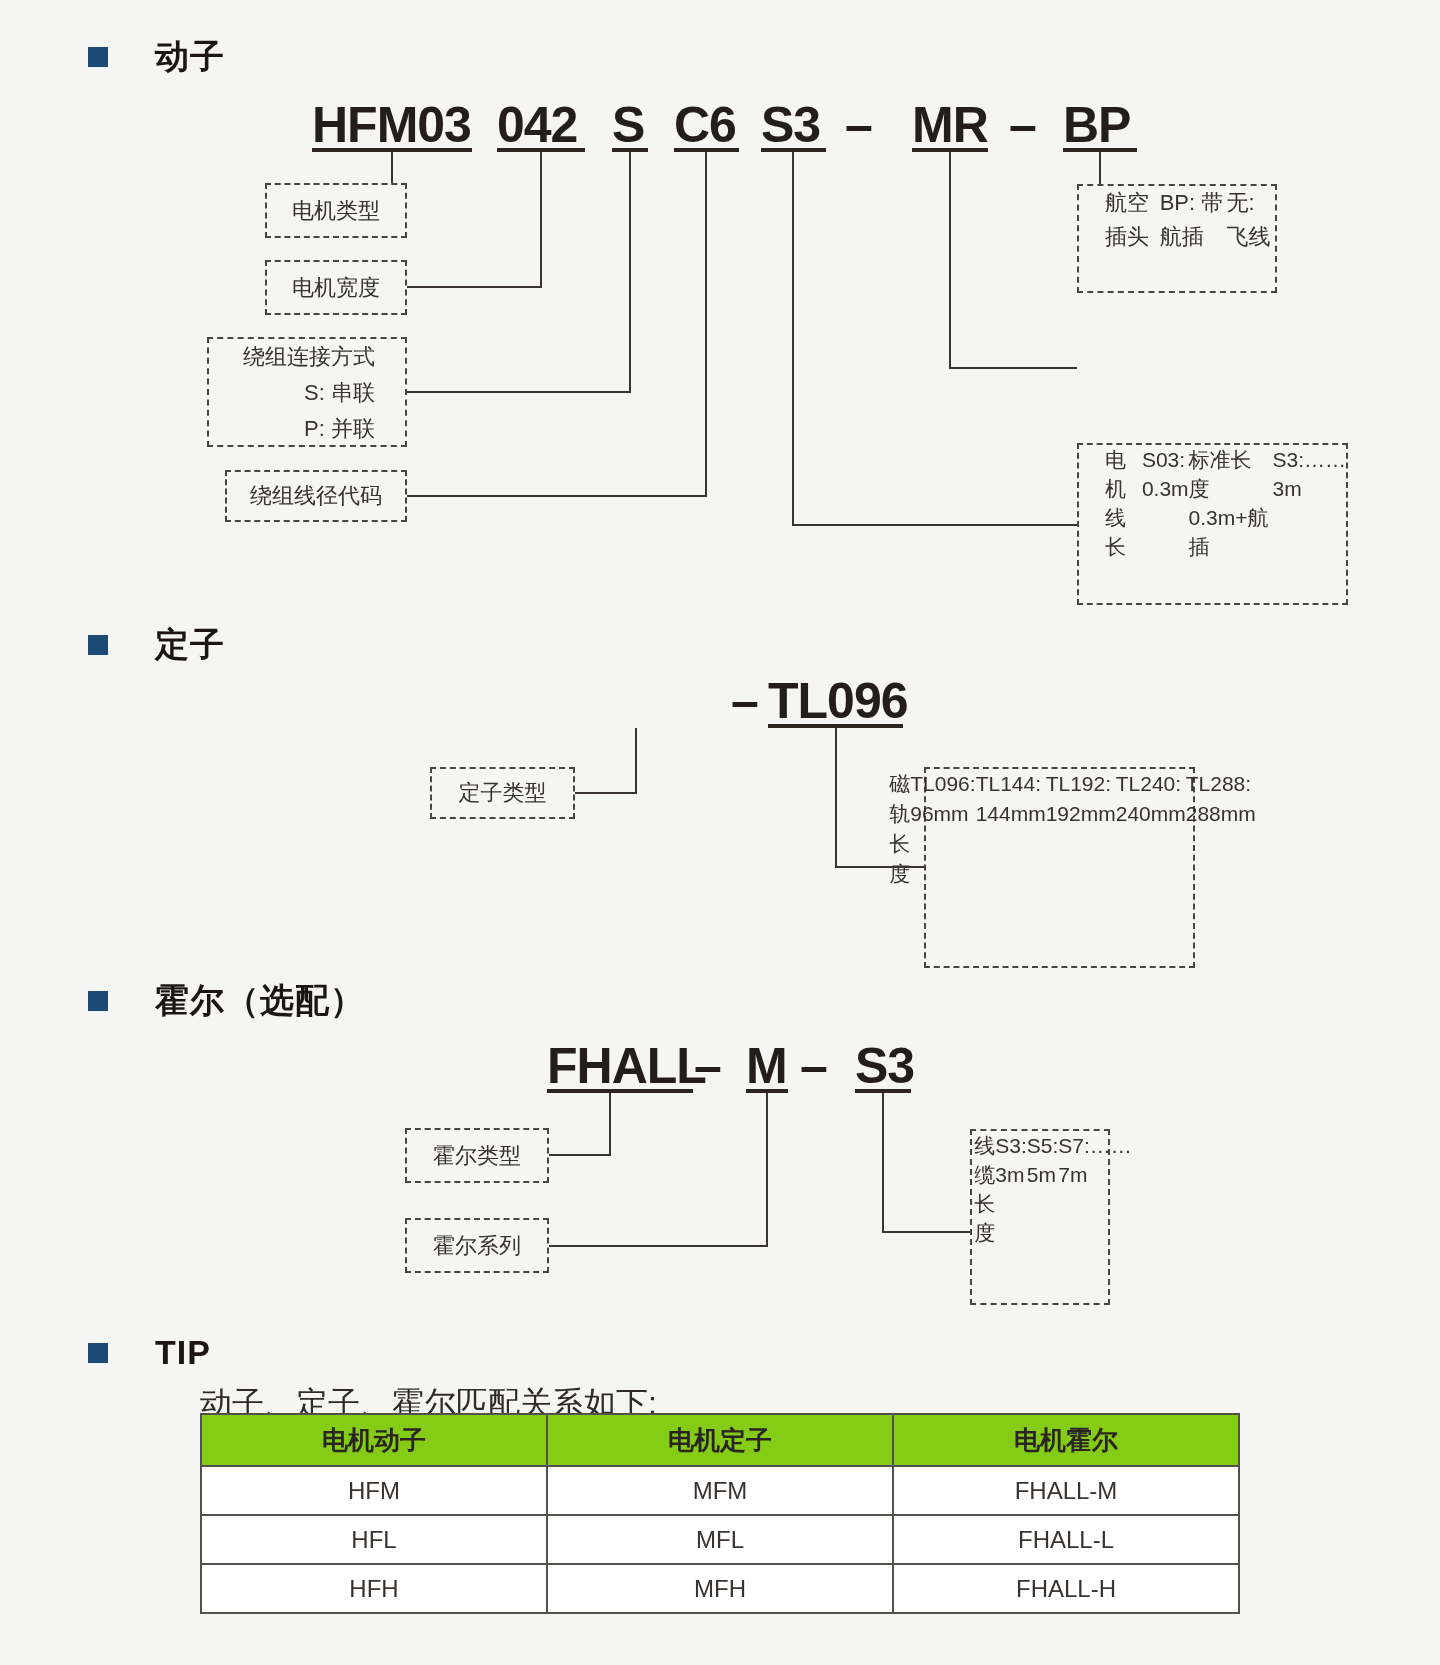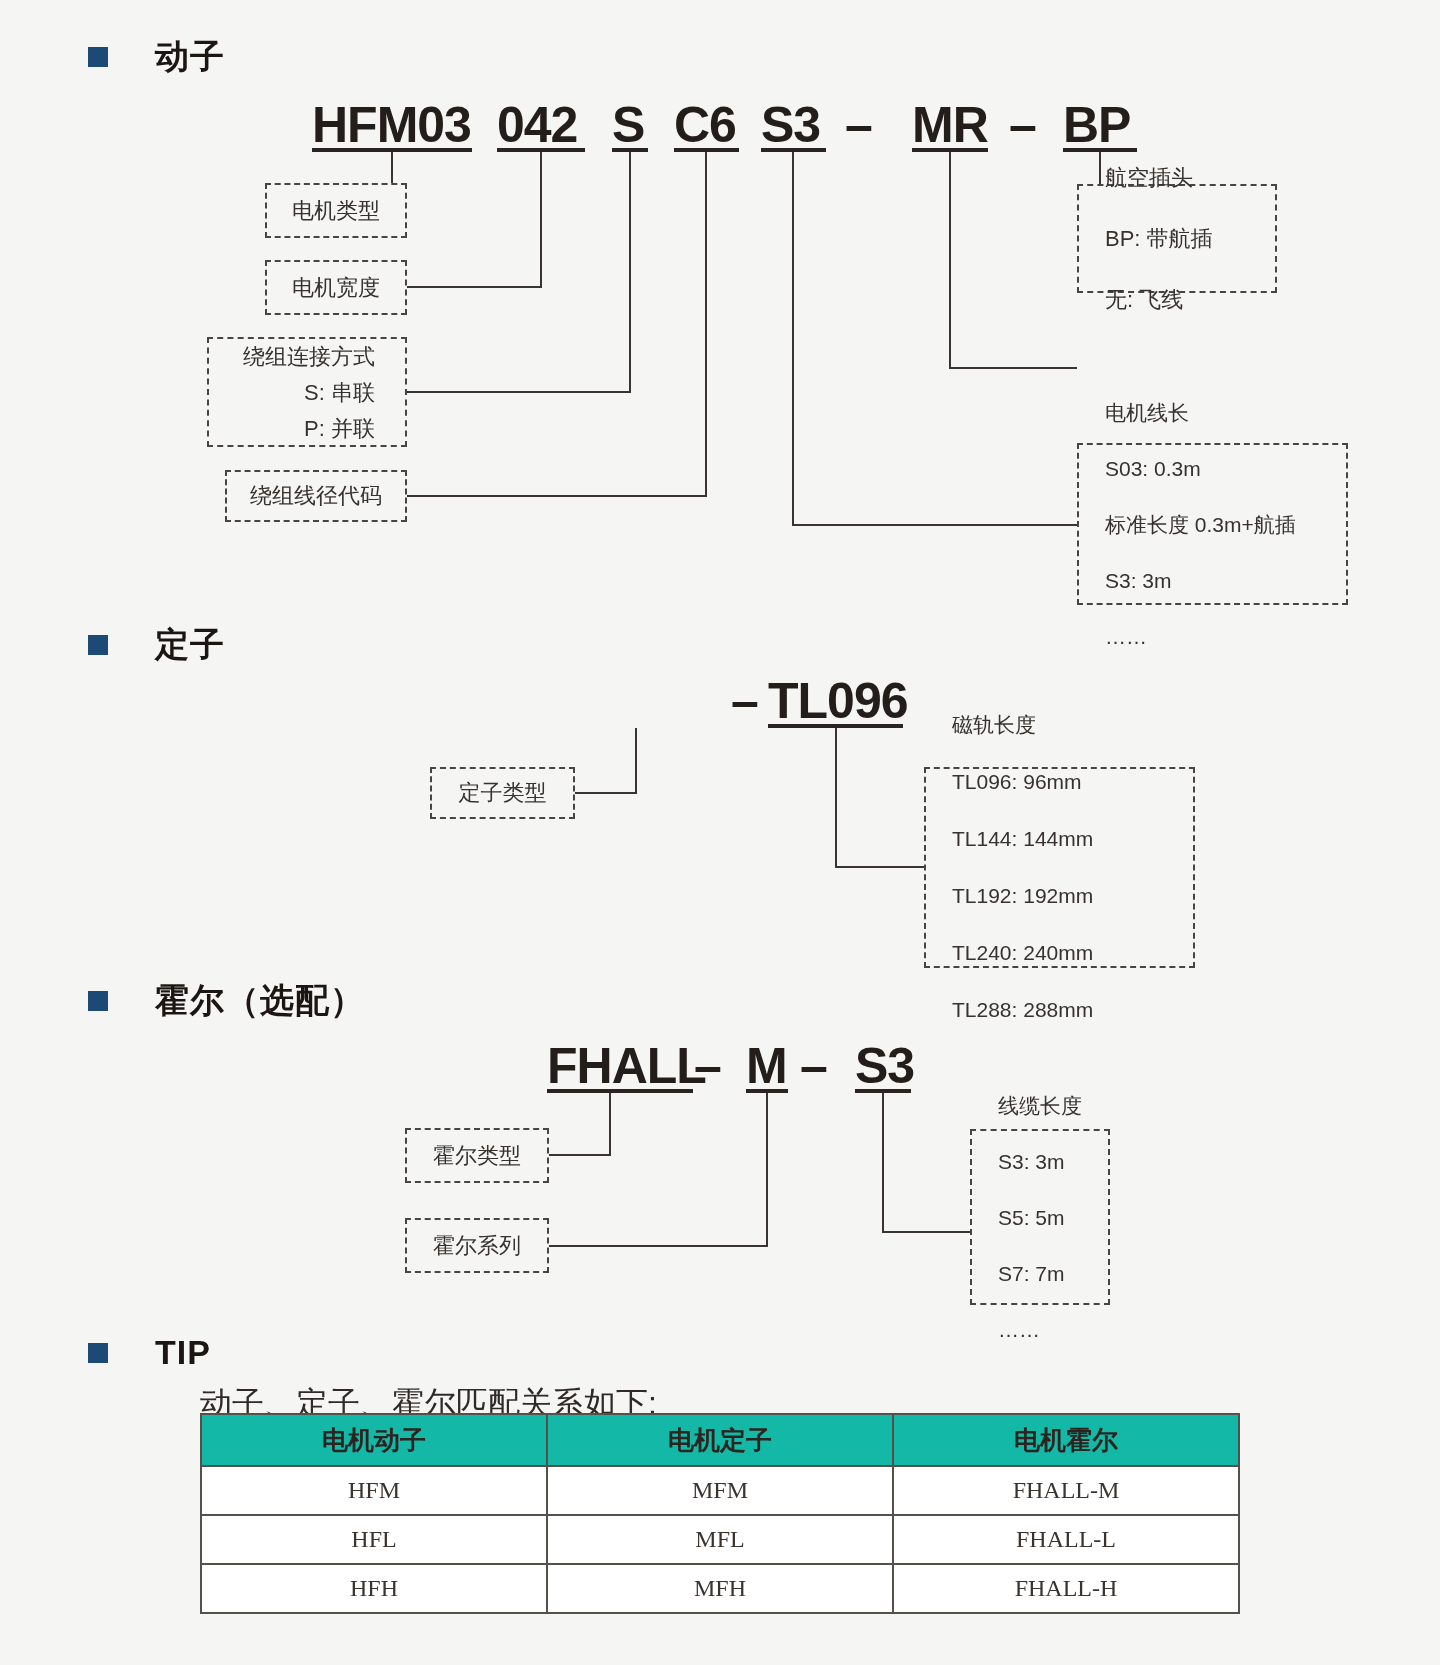--- a/index.html
+++ b/index.html
@@ -15,33 +15,33 @@
 
   
   .codebox{position:absolute;display:flex;align-items:flex-end;
            font-weight:bold;font-size:50px;letter-spacing:-1px;color:#241e1a;line-height:1;}
   .codebox.u{border-bottom:4px solid #2b2420;}
   .codebox span{transform:translateY(2px);}
 
   
   .dbox{position:absolute;border:2px dashed #4a443f;color:#37322d;font-size:22px;box-sizing:border-box;}
   .dbox.center{display:flex;align-items:center;justify-content:center;}
-  .dbox.lines{display:flex;flex-direction:column;justify-content:center;padding-left:26px;gap:27px;}
+  .dbox.lines{display:flex;flex-direction:row;justify-content:center;padding-left:26px;}
   .dbox.lines .ln{line-height:29px;}
   .dbox.lines.tall .ln{line-height:30px;}
   .dbox.rlines{display:flex;flex-direction:column;justify-content:space-between;align-items:flex-end;padding-right:30px;}
   .dbox.rlines .ln{line-height:36px;}
   .dbox.lines.plug .ln{line-height:34px;}
 
   
   .tip-intro{position:absolute;font-size:32px;color:#2f2a26;}
   table.match{position:absolute;border-collapse:collapse;table-layout:fixed;background:#ffffff;}
   table.match th,table.match td{border:2px solid #54504c;text-align:center;}
-  table.match th{background:#14b8a6;font-size:26px;font-weight:bold;color:#2b2420;height:48px;}
-  table.match td{font-size:24px;color:#3a3430;height:45px;font-weight:normal;font-family:Liberation Serif, serif;}
+  table.match th{background:#84cc16;font-size:26px;font-weight:bold;color:#2b2420;height:48px;}
+  table.match td{font-size:24px;color:#3a3430;height:45px;font-weight:normal;}
 </style>
 </head>
 <body>
 
 <div class="page">
 
   <svg class="wires" width="1440" height="1665">
     <path d="M392,152 V183"></path>
     <path d="M541,152 V287 H407"></path>
     <path d="M630,152 V392 H407"></path>

